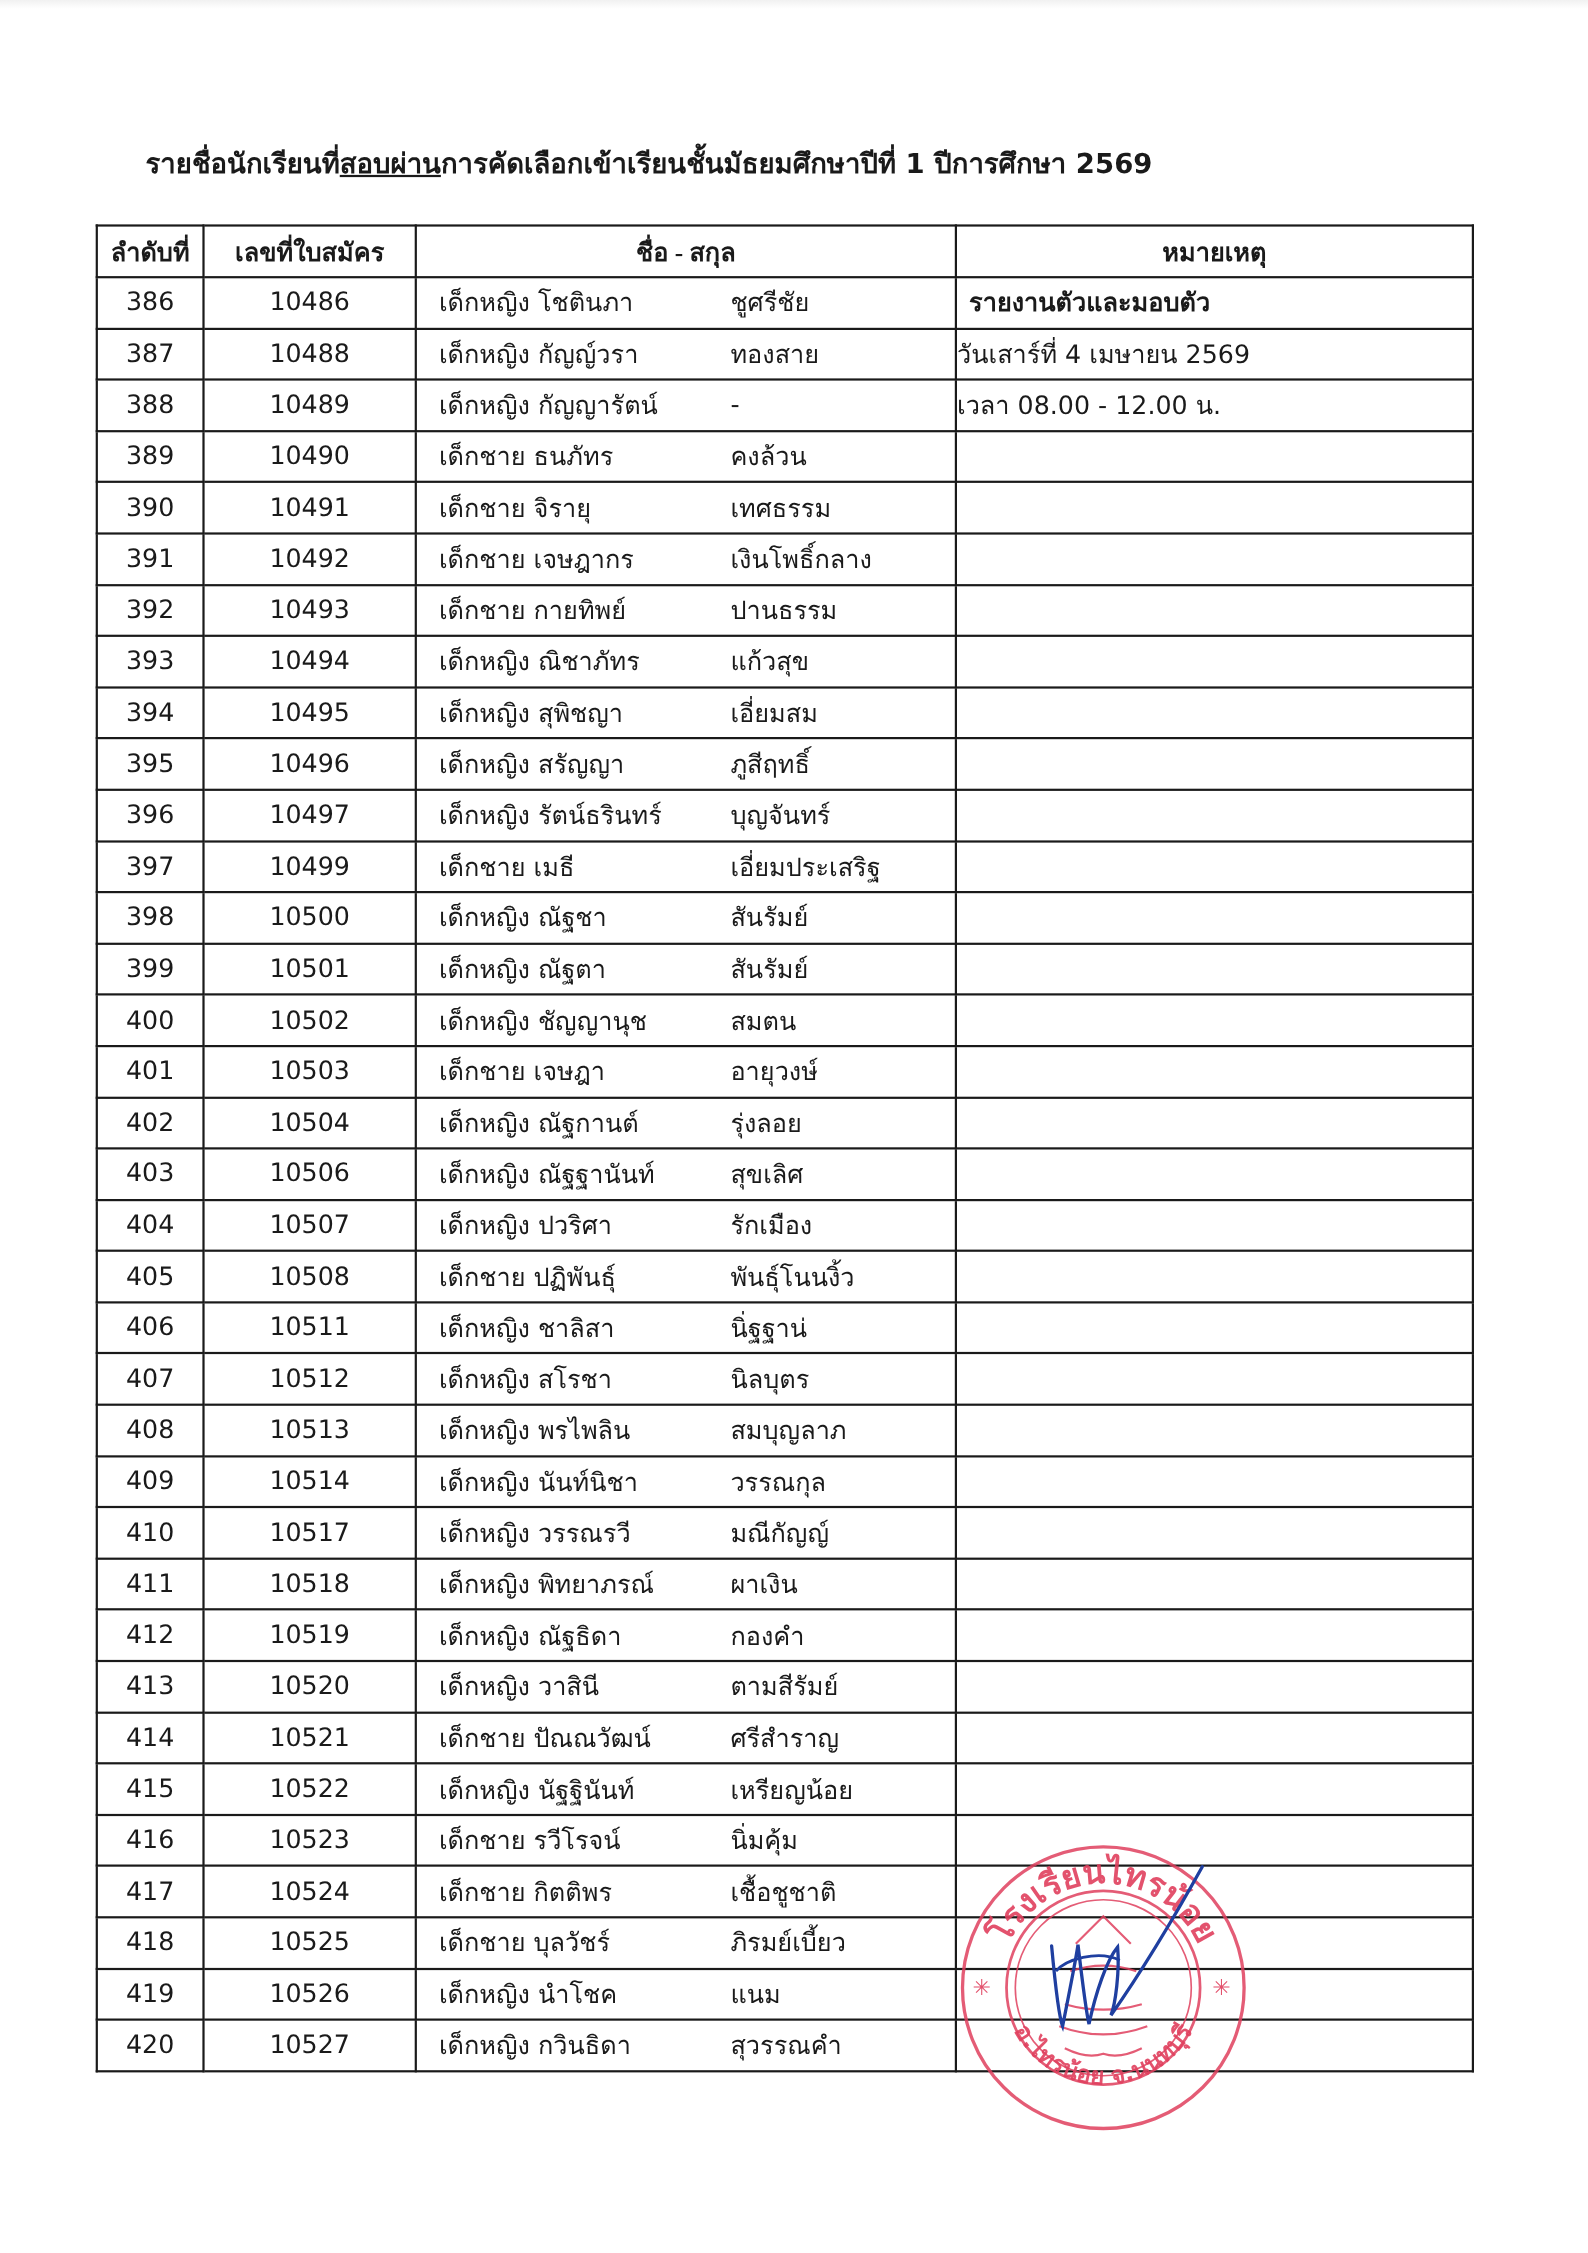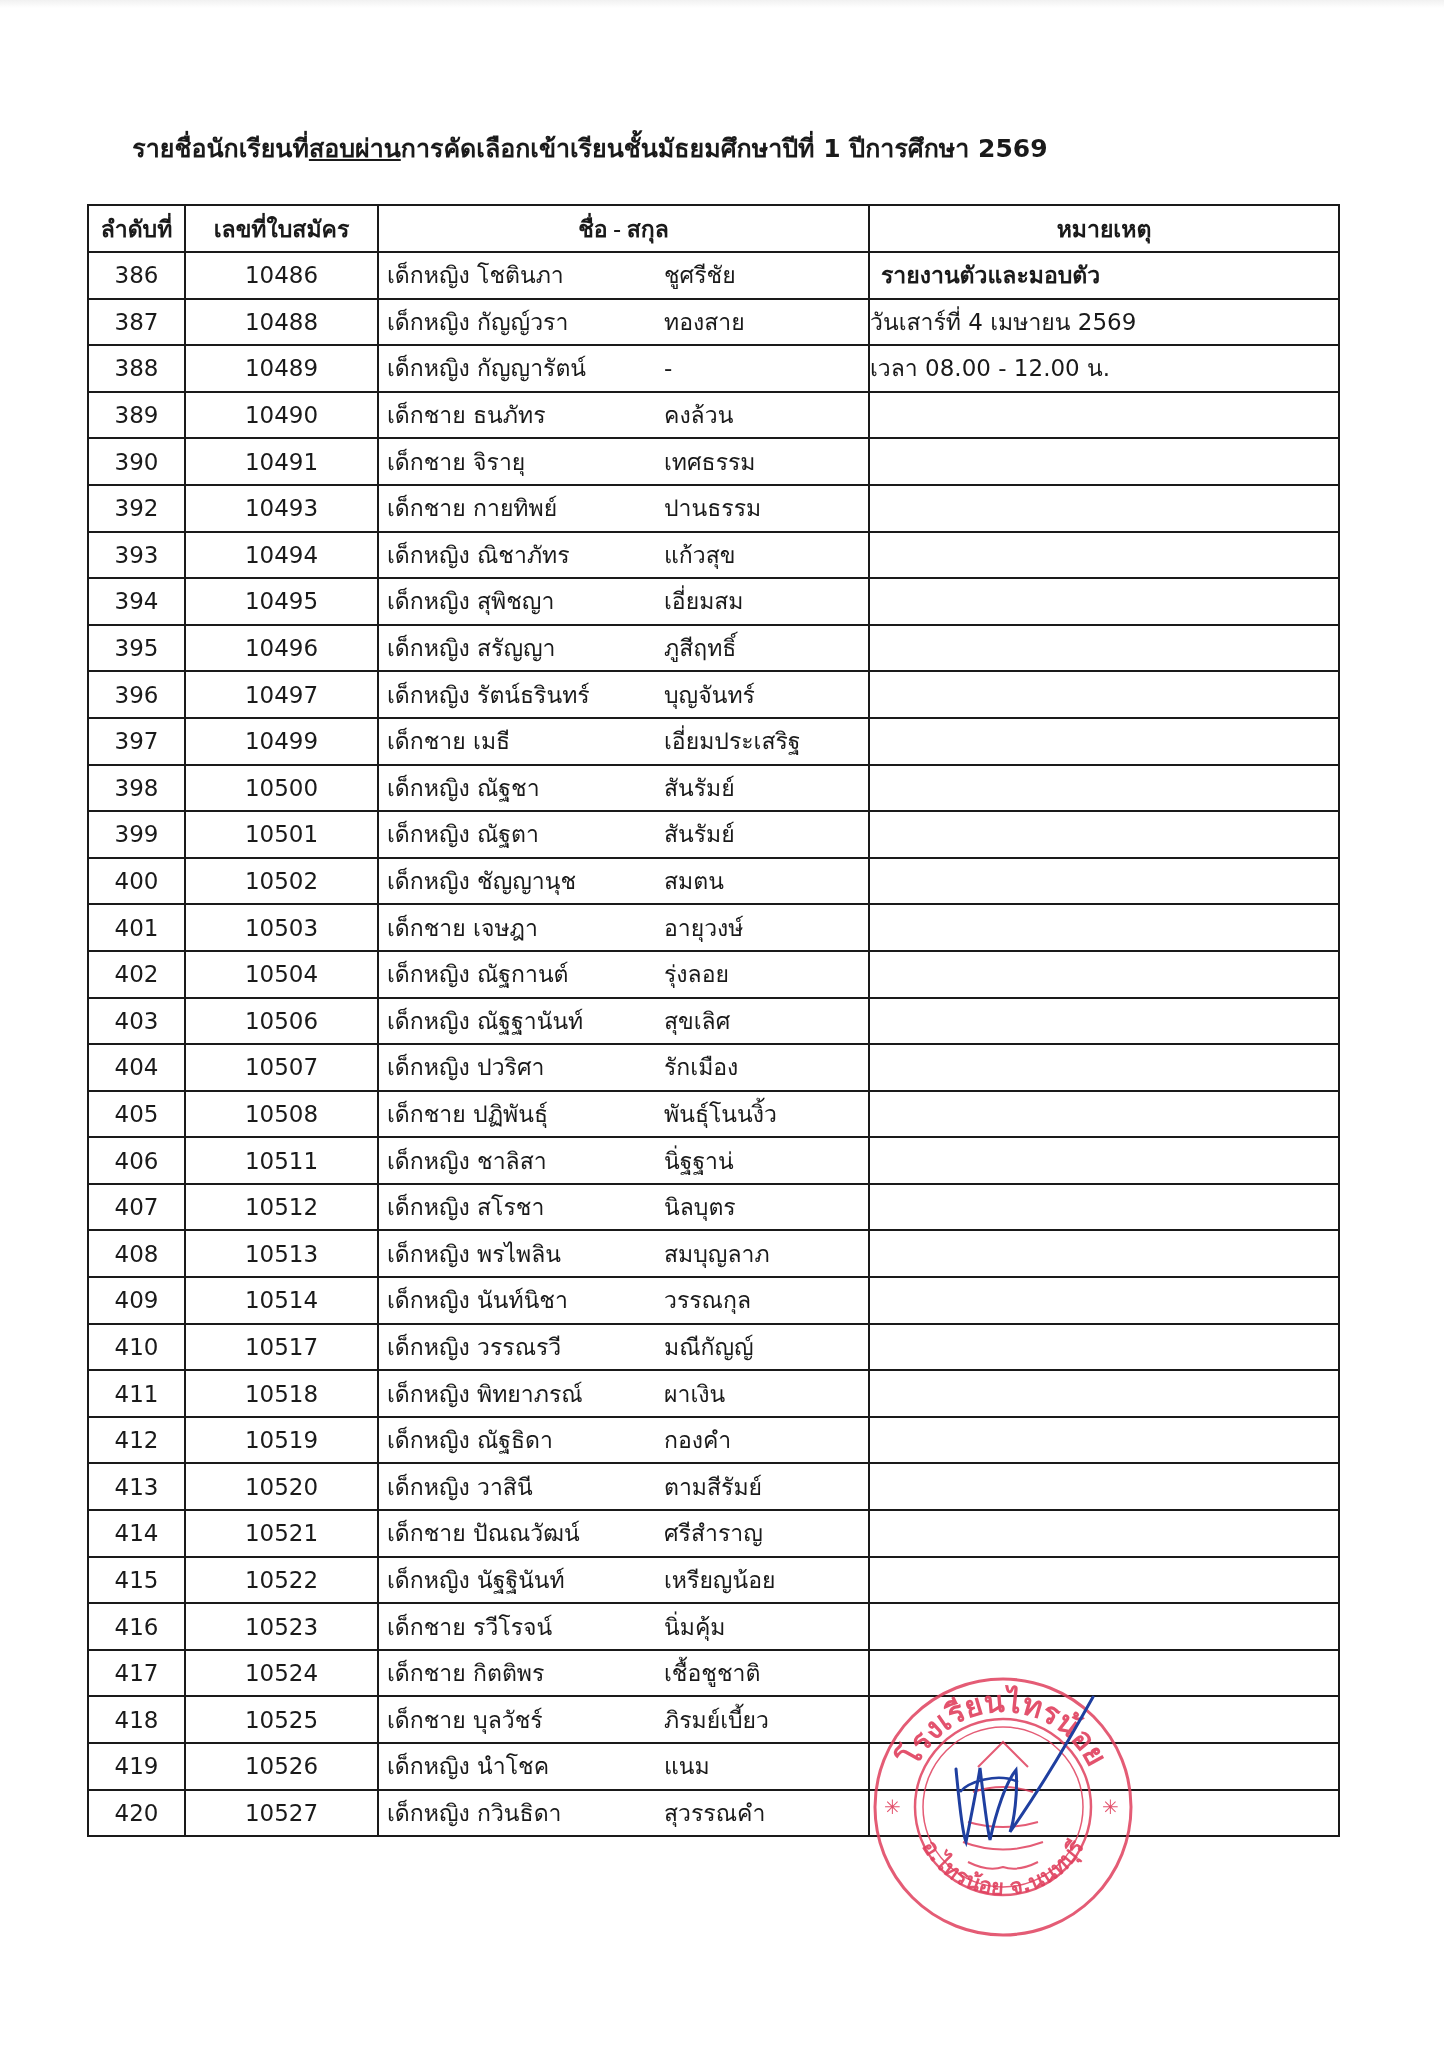--- a/index.html
+++ b/index.html
@@ -51,21 +51,21 @@
     font-family: Liberation Serif, serif;
   }
   col.c-seq { width: 97px; }
   col.c-app { width: 193px; }
   col.c-name { width: 491px; }
   col.c-note { width: 470px; }
   td.seq, td.app { text-align: center; }
   td.name { position: relative; }
   td.name .prefix-first {
     position: absolute;
-    left: 8px;
+    left: 20px;
     top: 50%;
     transform: translateY(-50%);
   }
   td.name .last {
     position: absolute;
     left: 285px;
     top: 50%;
     transform: translateY(-50%);
   }
   td.note {
@@ -145,20 +145,29 @@
           <span class="last">คงล้วน</span>
         </td>
         <td class="note"></td>
       </tr>
       <tr>
         <td class="seq">390</td>
         <td class="app">10491</td>
         <td class="name">
           <span class="prefix-first"><span>เด็กชาย</span> <span>จิรายุ</span></span>
           <span class="last">เทศธรรม</span>
+        </td>
+        <td class="note"></td>
+      </tr>
+      <tr>
+        <td class="seq">391</td>
+        <td class="app">10492</td>
+        <td class="name">
+          <span class="prefix-first"><span>เด็กชาย</span> <span>เจษฎากร</span></span>
+          <span class="last">เงินโพธิ์กลาง</span>
         </td>
         <td class="note"></td>
       </tr>
       <tr>
         <td class="seq">392</td>
         <td class="app">10493</td>
         <td class="name">
           <span class="prefix-first"><span>เด็กชาย</span> <span>กายทิพย์</span></span>
           <span class="last">ปานธรรม</span>
         </td>

